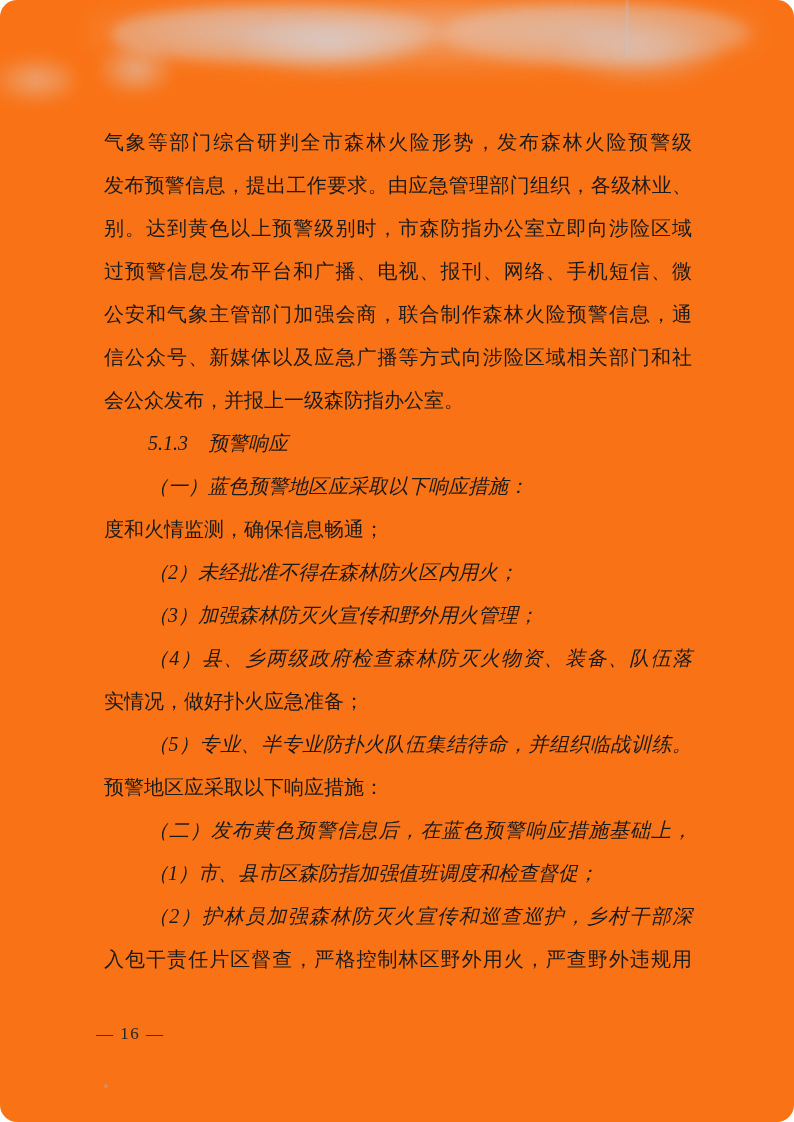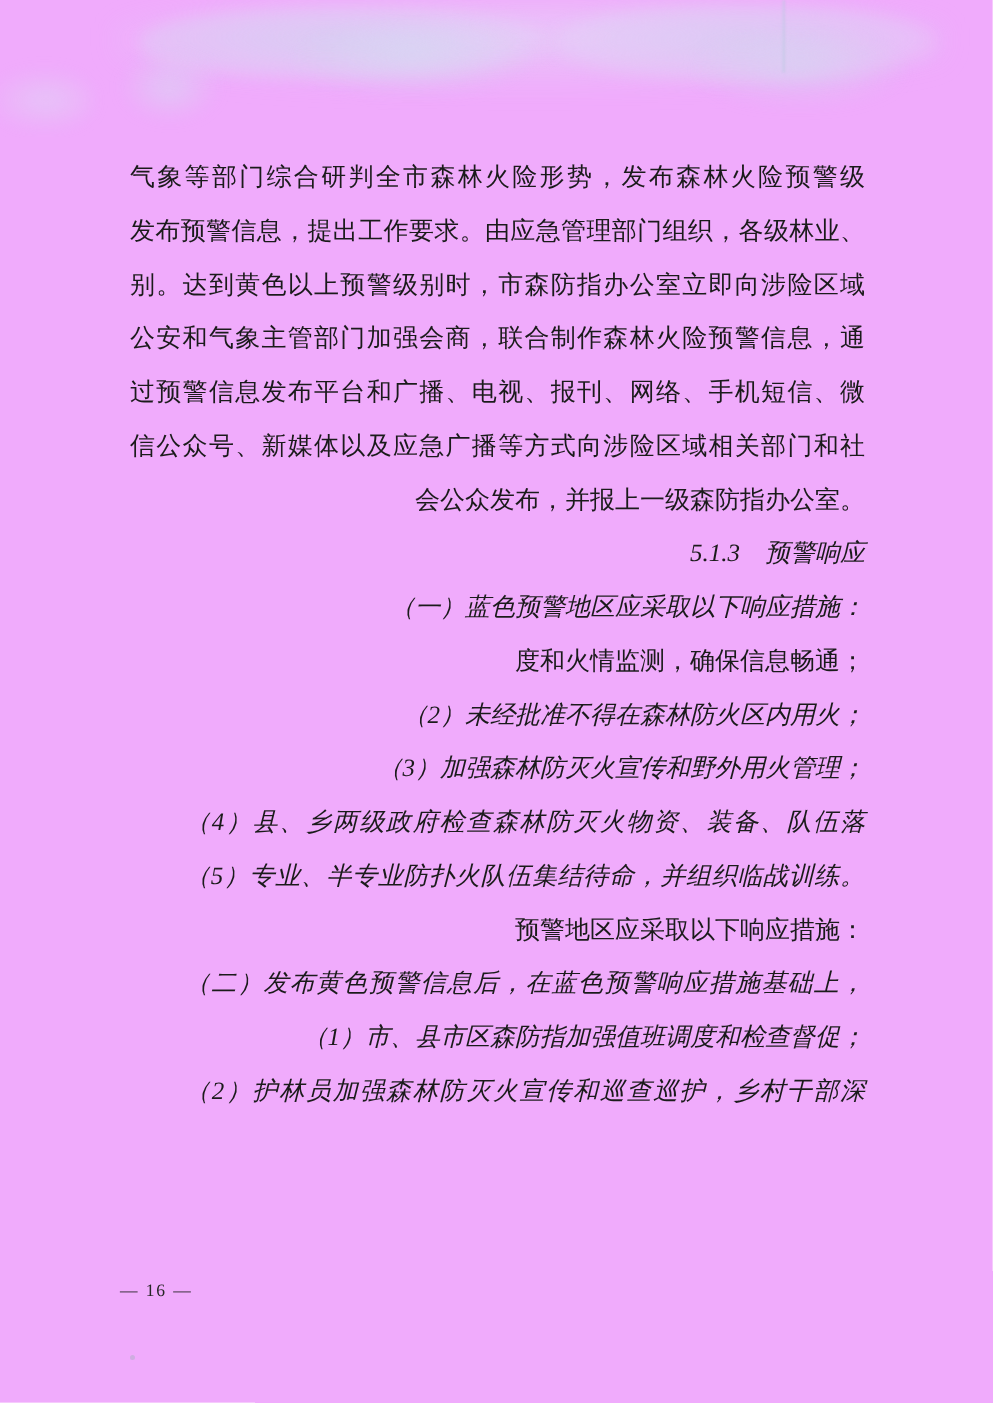--- a/index.html
+++ b/index.html
@@ -10,21 +10,22 @@
     width: 794px;
     height: 1122px;
     background: #ffffff;
     position: relative;
     overflow: hidden;
     font-family: "Liberation Serif", "DejaVu Serif", serif;
   }
   .page {
     position: absolute;
     inset: 0;
-    background: #f0abfc;
+    background: #f97316;
+    border-radius: 17px;
   }
 
   
   .bleed-zone {
     position: absolute;
     left: 0; top: 0;
     width: 794px; height: 110px;
     overflow: hidden;
     pointer-events: none;
   }
@@ -62,38 +63,37 @@
     top: 121px;
     width: 588px;
     color: #1b1b1b;
   }
   .line {
     height: 43px;
     line-height: 43px;
     font-size: 20px;
     letter-spacing: 0;
     white-space: nowrap;
-    text-align: right;
   }
   .line.j {
     white-space: normal;
     text-align: justify;
     text-align-last: justify;
     word-break: keep-all;
   }
   .line.ind { padding-left: 44px; font-style: italic; }
 
   
   .footer {
     position: absolute;
     left: 96px;
     top: 1021px;
     height: 26px;
     line-height: 26px;
-    font-size: 14px;
+    font-size: 17px;
     letter-spacing: 1.5px;
     color: #262626;
   }
 </style>
 </head>
 <body>
 
 <div class="page">
 
   <div class="bleed-zone">
@@ -104,34 +104,36 @@
     <div class="smudge s4"></div>
     <div class="smudge s5"></div>
     <div class="smudge s6"></div>
     <div class="streak"></div>
   </div>
 
   <div class="doc">
       <div class="line j">气象等部门综合研判全市森林火险形势，发布森林火险预警级</div>
       <div class="line j">发布预警信息，提出工作要求。由应急管理部门组织，各级林业、</div>
       <div class="line j">别。达到黄色以上预警级别时，市森防指办公室立即向涉险区域</div>
+      <div class="line j">过预警信息发布平台和广播、电视、报刊、网络、手机短信、微</div>
       <div class="line j">公安和气象主管部门加强会商，联合制作森林火险预警信息，通</div>
-      <div class="line j">过预警信息发布平台和广播、电视、报刊、网络、手机短信、微</div>
       <div class="line j">信公众号、新媒体以及应急广播等方式向涉险区域相关部门和社</div>
       <div class="line">会公众发布，并报上一级森防指办公室。</div>
       <div class="line ind">5.1.3　预警响应</div>
       <div class="line ind">（一）蓝色预警地区应采取以下响应措施：</div>
       <div class="line">度和火情监测，确保信息畅通；</div>
       <div class="line ind">（2）未经批准不得在森林防火区内用火；</div>
       <div class="line ind">（3）加强森林防灭火宣传和野外用火管理；</div>
       <div class="line ind j">（4）县、乡两级政府检查森林防灭火物资、装备、队伍落</div>
+      <div class="line">实情况，做好扑火应急准备；</div>
       <div class="line ind j">（5）专业、半专业防扑火队伍集结待命，并组织临战训练。</div>
       <div class="line">预警地区应采取以下响应措施：</div>
       <div class="line ind j">（二）发布黄色预警信息后，在蓝色预警响应措施基础上，</div>
       <div class="line ind">（1）市、县市区森防指加强值班调度和检查督促；</div>
       <div class="line ind j">（2）护林员加强森林防灭火宣传和巡查巡护，乡村干部深</div>
+      <div class="line j">入包干责任片区督查，严格控制林区野外用火，严查野外违规用</div>
     </div>
 
   <div class="footer">— 16 —</div>
 
   <div class="speck"></div>
 
 </div>
 
 </body></html>

